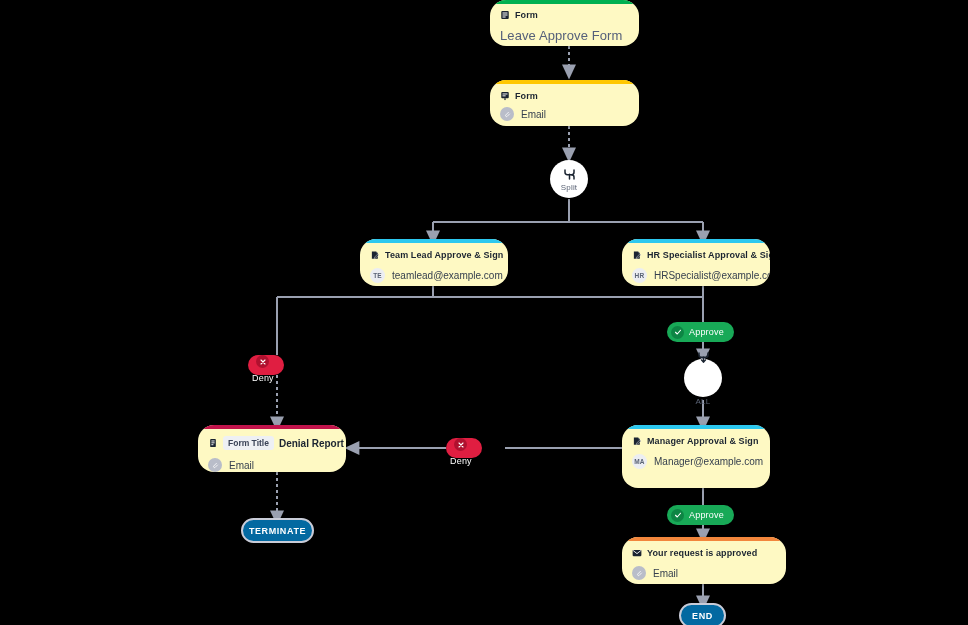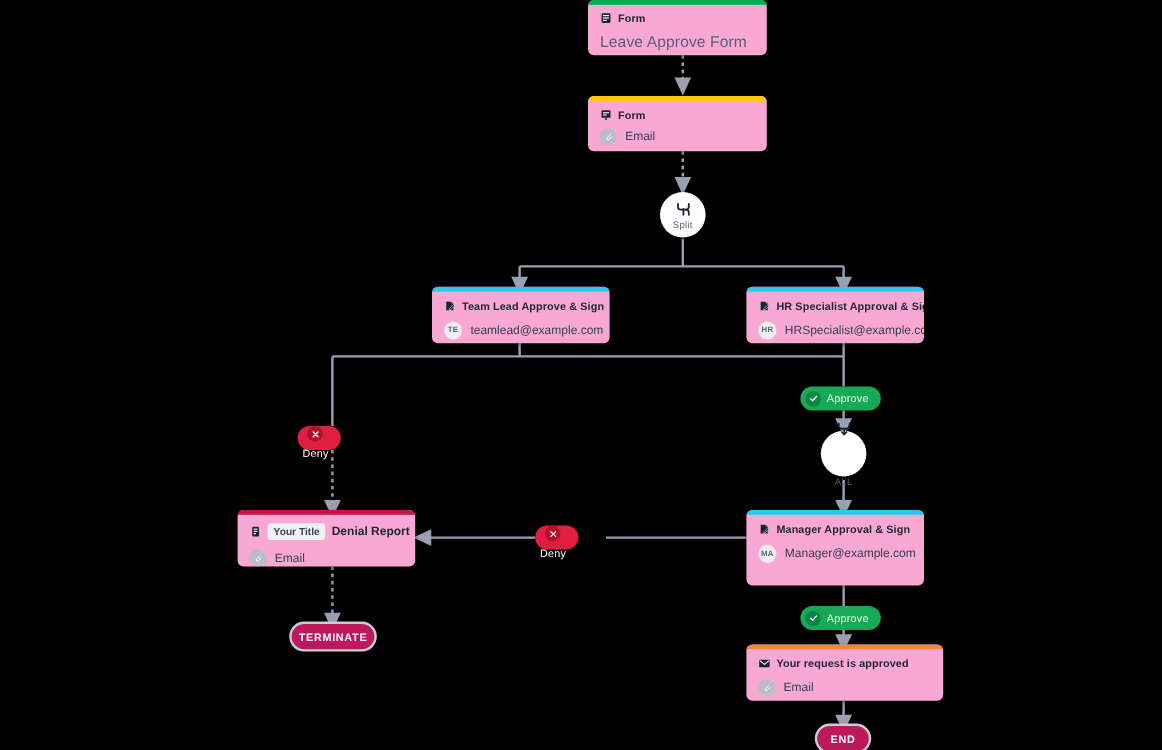--- a/index.html
+++ b/index.html
@@ -6,21 +6,21 @@
   body{
     width:968px;height:625px;overflow:hidden;position:relative;
     font-family:"Liberation Sans","DejaVu Sans",sans-serif;
     -webkit-font-smoothing:antialiased;
   }
   #canvas{position:absolute;inset:0;width:968px;height:625px;}
   #edges{position:absolute;left:0;top:0;width:968px;height:625px;pointer-events:none;}
 
   
   .node{
-    position:absolute;background:#f9a8d4;border-radius:5px;
+    position:absolute;background:#fef9c3;border-radius:16px;
     box-shadow:0 1px 3px rgba(0,0,0,.35);
     overflow:hidden;box-sizing:border-box;
   }
   .node .bar{height:4px;width:100%;display:block;}
   .node .body{padding:7px 10px 9px 10px;}
   .row1{display:flex;align-items:center;gap:5px;}
   .row2{display:flex;align-items:center;gap:7px;margin-top:8px;}
   .title{font-size:9px;font-weight:bold;color:#1b2431;letter-spacing:.1px;white-space:nowrap;}
   .bigtitle{font-size:13px;color:#55607a;white-space:nowrap;letter-spacing:.1px;}
   .fieldlabel{
@@ -57,21 +57,21 @@
   .pill .pico{
     width:13px;height:13px;border-radius:50%;display:flex;align-items:center;justify-content:center;flex:none;
   }
   .pill.approve{background:#18a957;}
   .pill.approve .pico{background:#0d8544;}
   .pill.deny{background:#e01e41;flex-direction:column;}
   .pill.deny .pico{background:#b0112f;}
 
   
   .terminal{
-    position:absolute;background:#be185d;border:2px solid #c9ccd8;border-radius:14px;
+    position:absolute;background:#0369a1;border:2px solid #c9ccd8;border-radius:14px;
     color:#ffffff;font-size:9px;font-weight:bold;letter-spacing:.6px;
     display:flex;align-items:center;justify-content:center;box-sizing:border-box;text-align:right;
   }
 </style>
 </head>
 <body>
 
 <div id="canvas">
 
   <svg id="edges" viewBox="0 0 968 625" xmlns="http://www.w3.org/2000/svg">
@@ -235,21 +235,21 @@
   <div class="node" style="left:198px;top:425px;width:148px;height:47px;">
     <span class="bar" style="background:#c2144b;"></span>
     <div class="body">
       <div class="row1">
         <svg class="ico" width="10" height="10" viewBox="0 0 16 16">
           <rect x="3.5" y="1.5" width="9" height="13" rx="1.4" fill="#1b2431"></rect>
           <rect x="5.4" y="4" width="5.2" height="1.5" fill="#fff"></rect>
           <rect x="5.4" y="7" width="5.2" height="1.5" fill="#fff"></rect>
           <rect x="5.4" y="10" width="3.2" height="1.5" fill="#fff"></rect>
         </svg>
-        <span class="fieldlabel">Your Title</span>
+        <span class="fieldlabel">Form Title</span>
         <span class="fieldvalue">Denial Report</span>
       </div>
       <div class="row2">
         <span class="attach">
           <svg width="8" height="8" viewBox="0 0 16 16">
               <path d="M11 4.5 L5.5 10 a2 2 0 0 0 2.8 2.8 L13 8" stroke="#fff" stroke-width="1.6" fill="none" stroke-linecap="round"></path>
             </svg>
         </span>
         <span class="email-text">Email</span>
       </div>

